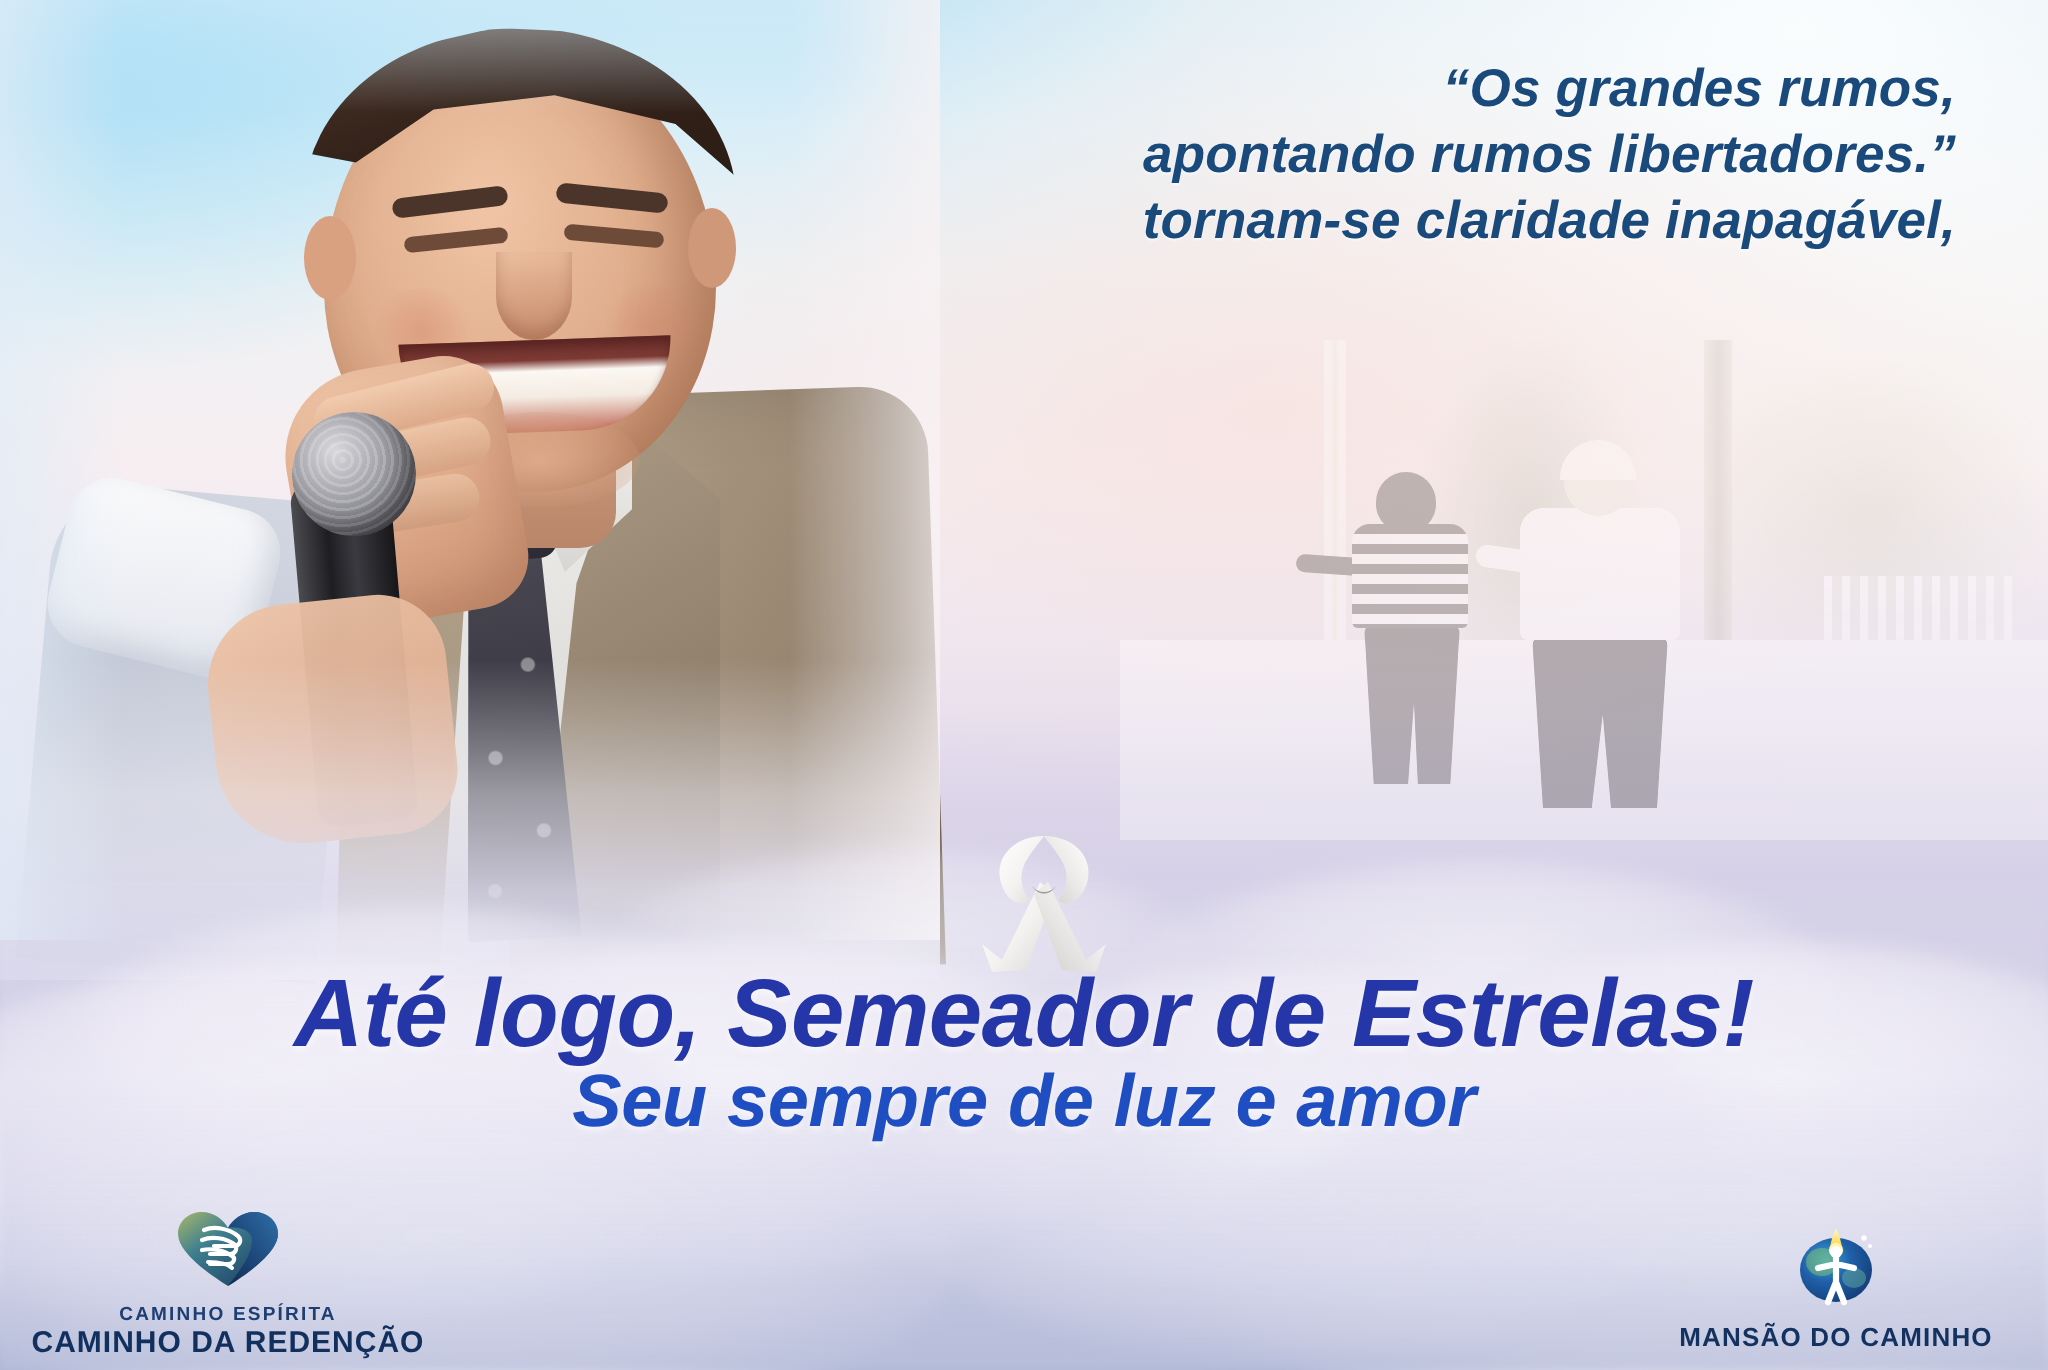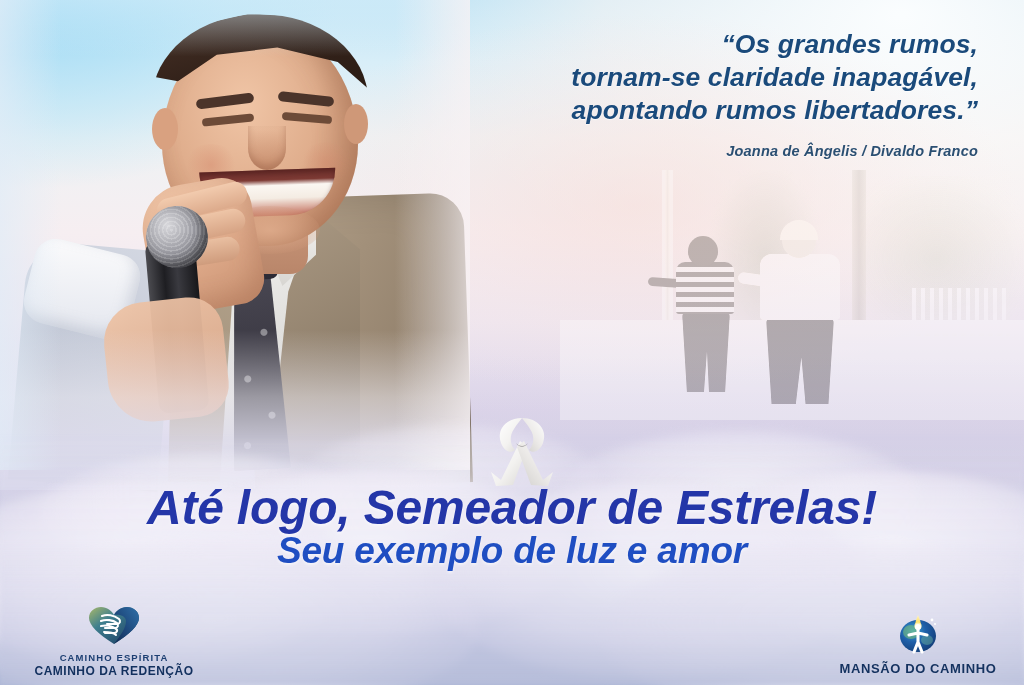--- a/index.html
+++ b/index.html
@@ -271,21 +271,21 @@
   .logo-left  { position:absolute; left:14px; bottom:6px; width:200px; text-align:center; }
   .logo-right { position:absolute; right:1px; bottom:8px; width:210px; text-align:center; }
 
   .logo-mark { display:block; margin:0 auto 3px; }
 
   .logo-cap-sm {
     font-size:9.5px; font-weight:bold; letter-spacing:1.1px;
     color:#1d3f72; line-height:12px;
   }
   .logo-cap-lg {
-    font-size:12px; font-weight:bold; letter-spacing:.5px;
+    font-size:15px; font-weight:bold; letter-spacing:.5px;
     color:#12305e; line-height:15px;
   }
   .logo-cap-mc {
     font-size:13px; font-weight:bold; letter-spacing:.6px;
     color:#14325f; line-height:16px;
   }
 </style>
 </head>
 <body>
 
@@ -359,23 +359,22 @@
     <div class="cloud c4"></div>
     <div class="cloud c1"></div>
     <div class="cloud c3"></div>
     <div class="cloud c8"></div>
     <div class="cloud c9"></div>
     <div class="haze"></div>
   </div>
 
   <div class="quote">
     <div class="quote-line">“Os grandes rumos,</div>
+    <div class="quote-line">apontando rumos libertadores.”</div>
     <div class="quote-line">tornam-se claridade inapagável,</div>
-    <div class="quote-line">apontando rumos libertadores.”</div>
-    <div class="quote-attr">Joanna de Ângelis / Divaldo Franco</div>
   </div>
 
   <div class="ribbon">
     <svg width="66" height="74" viewBox="0 0 66 74" aria-hidden="true">
       <defs>
         <linearGradient id="rbA" x1="0" y1="0" x2="1" y2="1">
           <stop offset="0" stop-color="#ffffff"></stop>
           <stop offset="0.55" stop-color="#f3f2f0"></stop>
           <stop offset="1" stop-color="#d9d7d4"></stop>
         </linearGradient>
@@ -393,21 +392,21 @@
       <path d="M33 4 C17 4 7 16 12 29 C15 37 22 40 26 36 C21 31 20 22 25 15 C28 10 31 7 33 4 Z" fill="url(#rbA)"></path>
 
       <path d="M33 4 C49 4 59 16 54 29 C51 37 44 40 40 36 C45 31 46 22 41 15 C38 10 35 7 33 4 Z" fill="url(#rbB)"></path>
 
       <path d="M27 29 C30 33 36 33 39 29 C36 34 30 34 27 29 Z" fill="#8f8d8c" opacity="0.85"></path>
     </svg>
   </div>
 
   <div class="headline">
     <div class="hl hl1">Até logo, Semeador de Estrelas!</div>
-    <div class="hl hl2">Seu exemplo de luz e amor</div>
+    <div class="hl hl2">Seu sempre de luz e amor</div>
   </div>
 
   <div class="logo-left">
     <span class="logo-mark">
       <svg width="52" height="38" viewBox="0 0 52 38" aria-hidden="true">
         <defs>
           <linearGradient id="hg1" x1="0" y1="0" x2="1" y2="1">
             <stop offset="0" stop-color="#a8b86a"></stop>
             <stop offset="0.35" stop-color="#3f7f8e"></stop>
             <stop offset="1" stop-color="#16355f"></stop>

